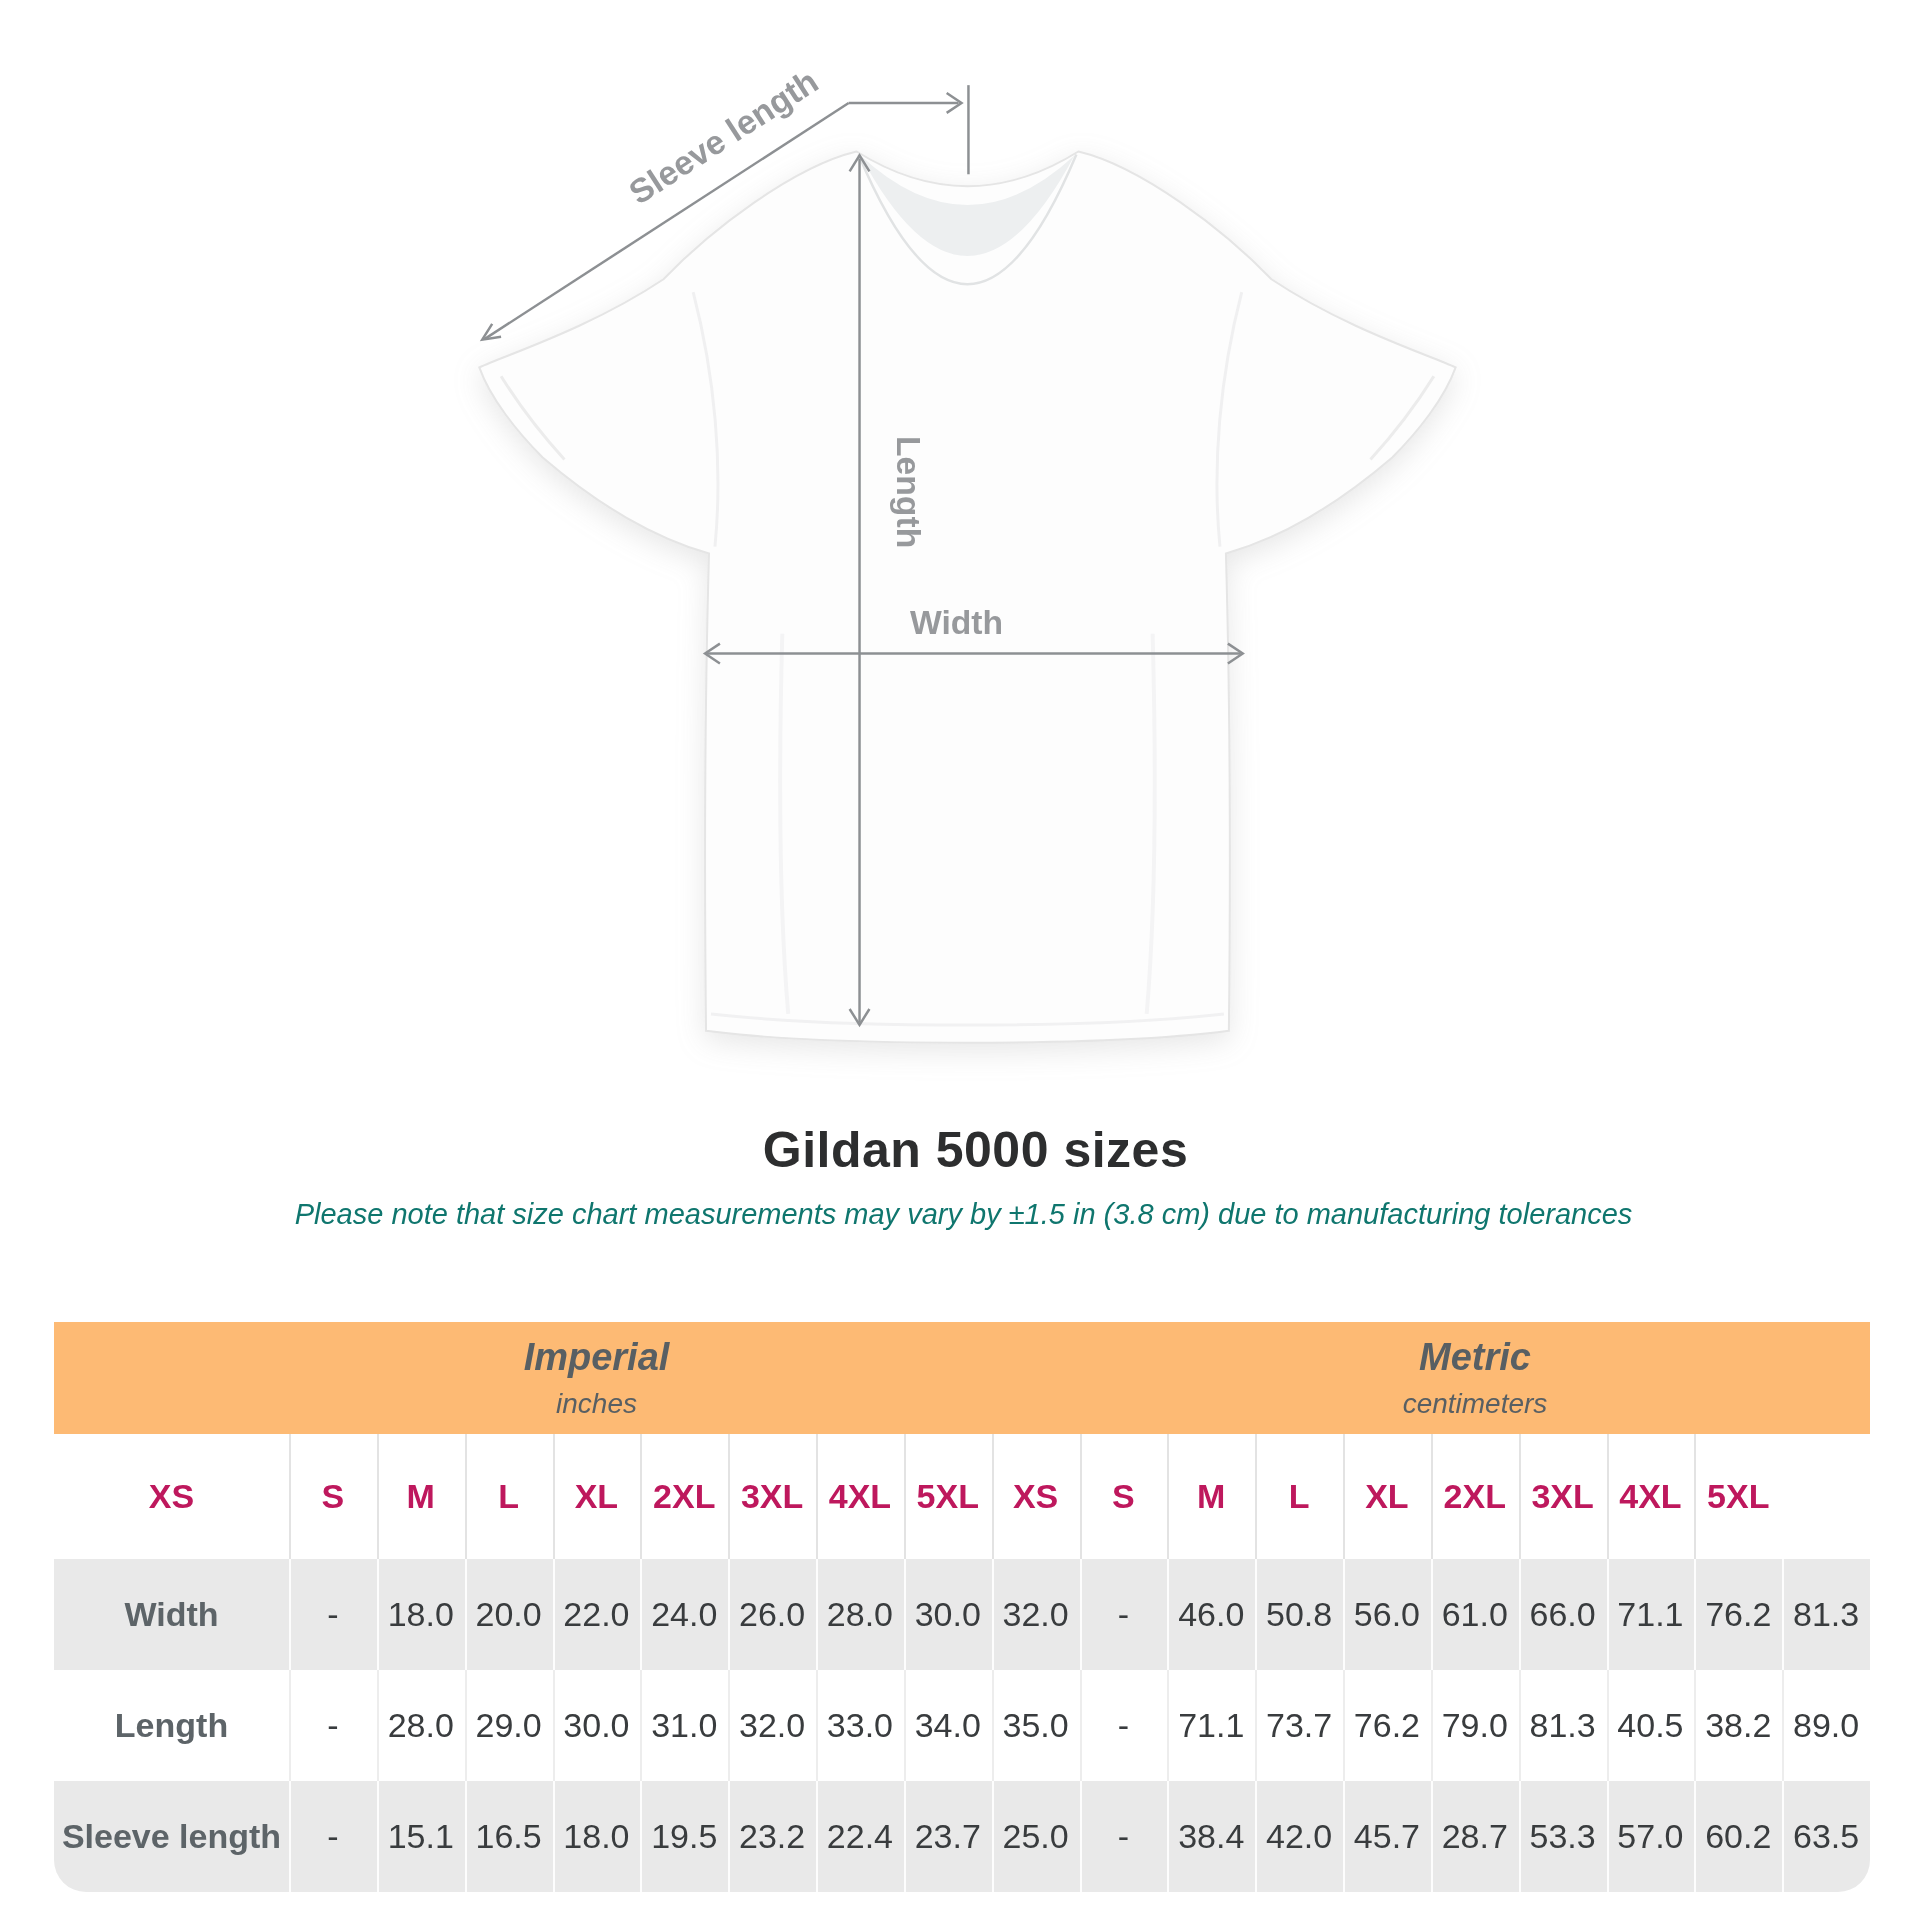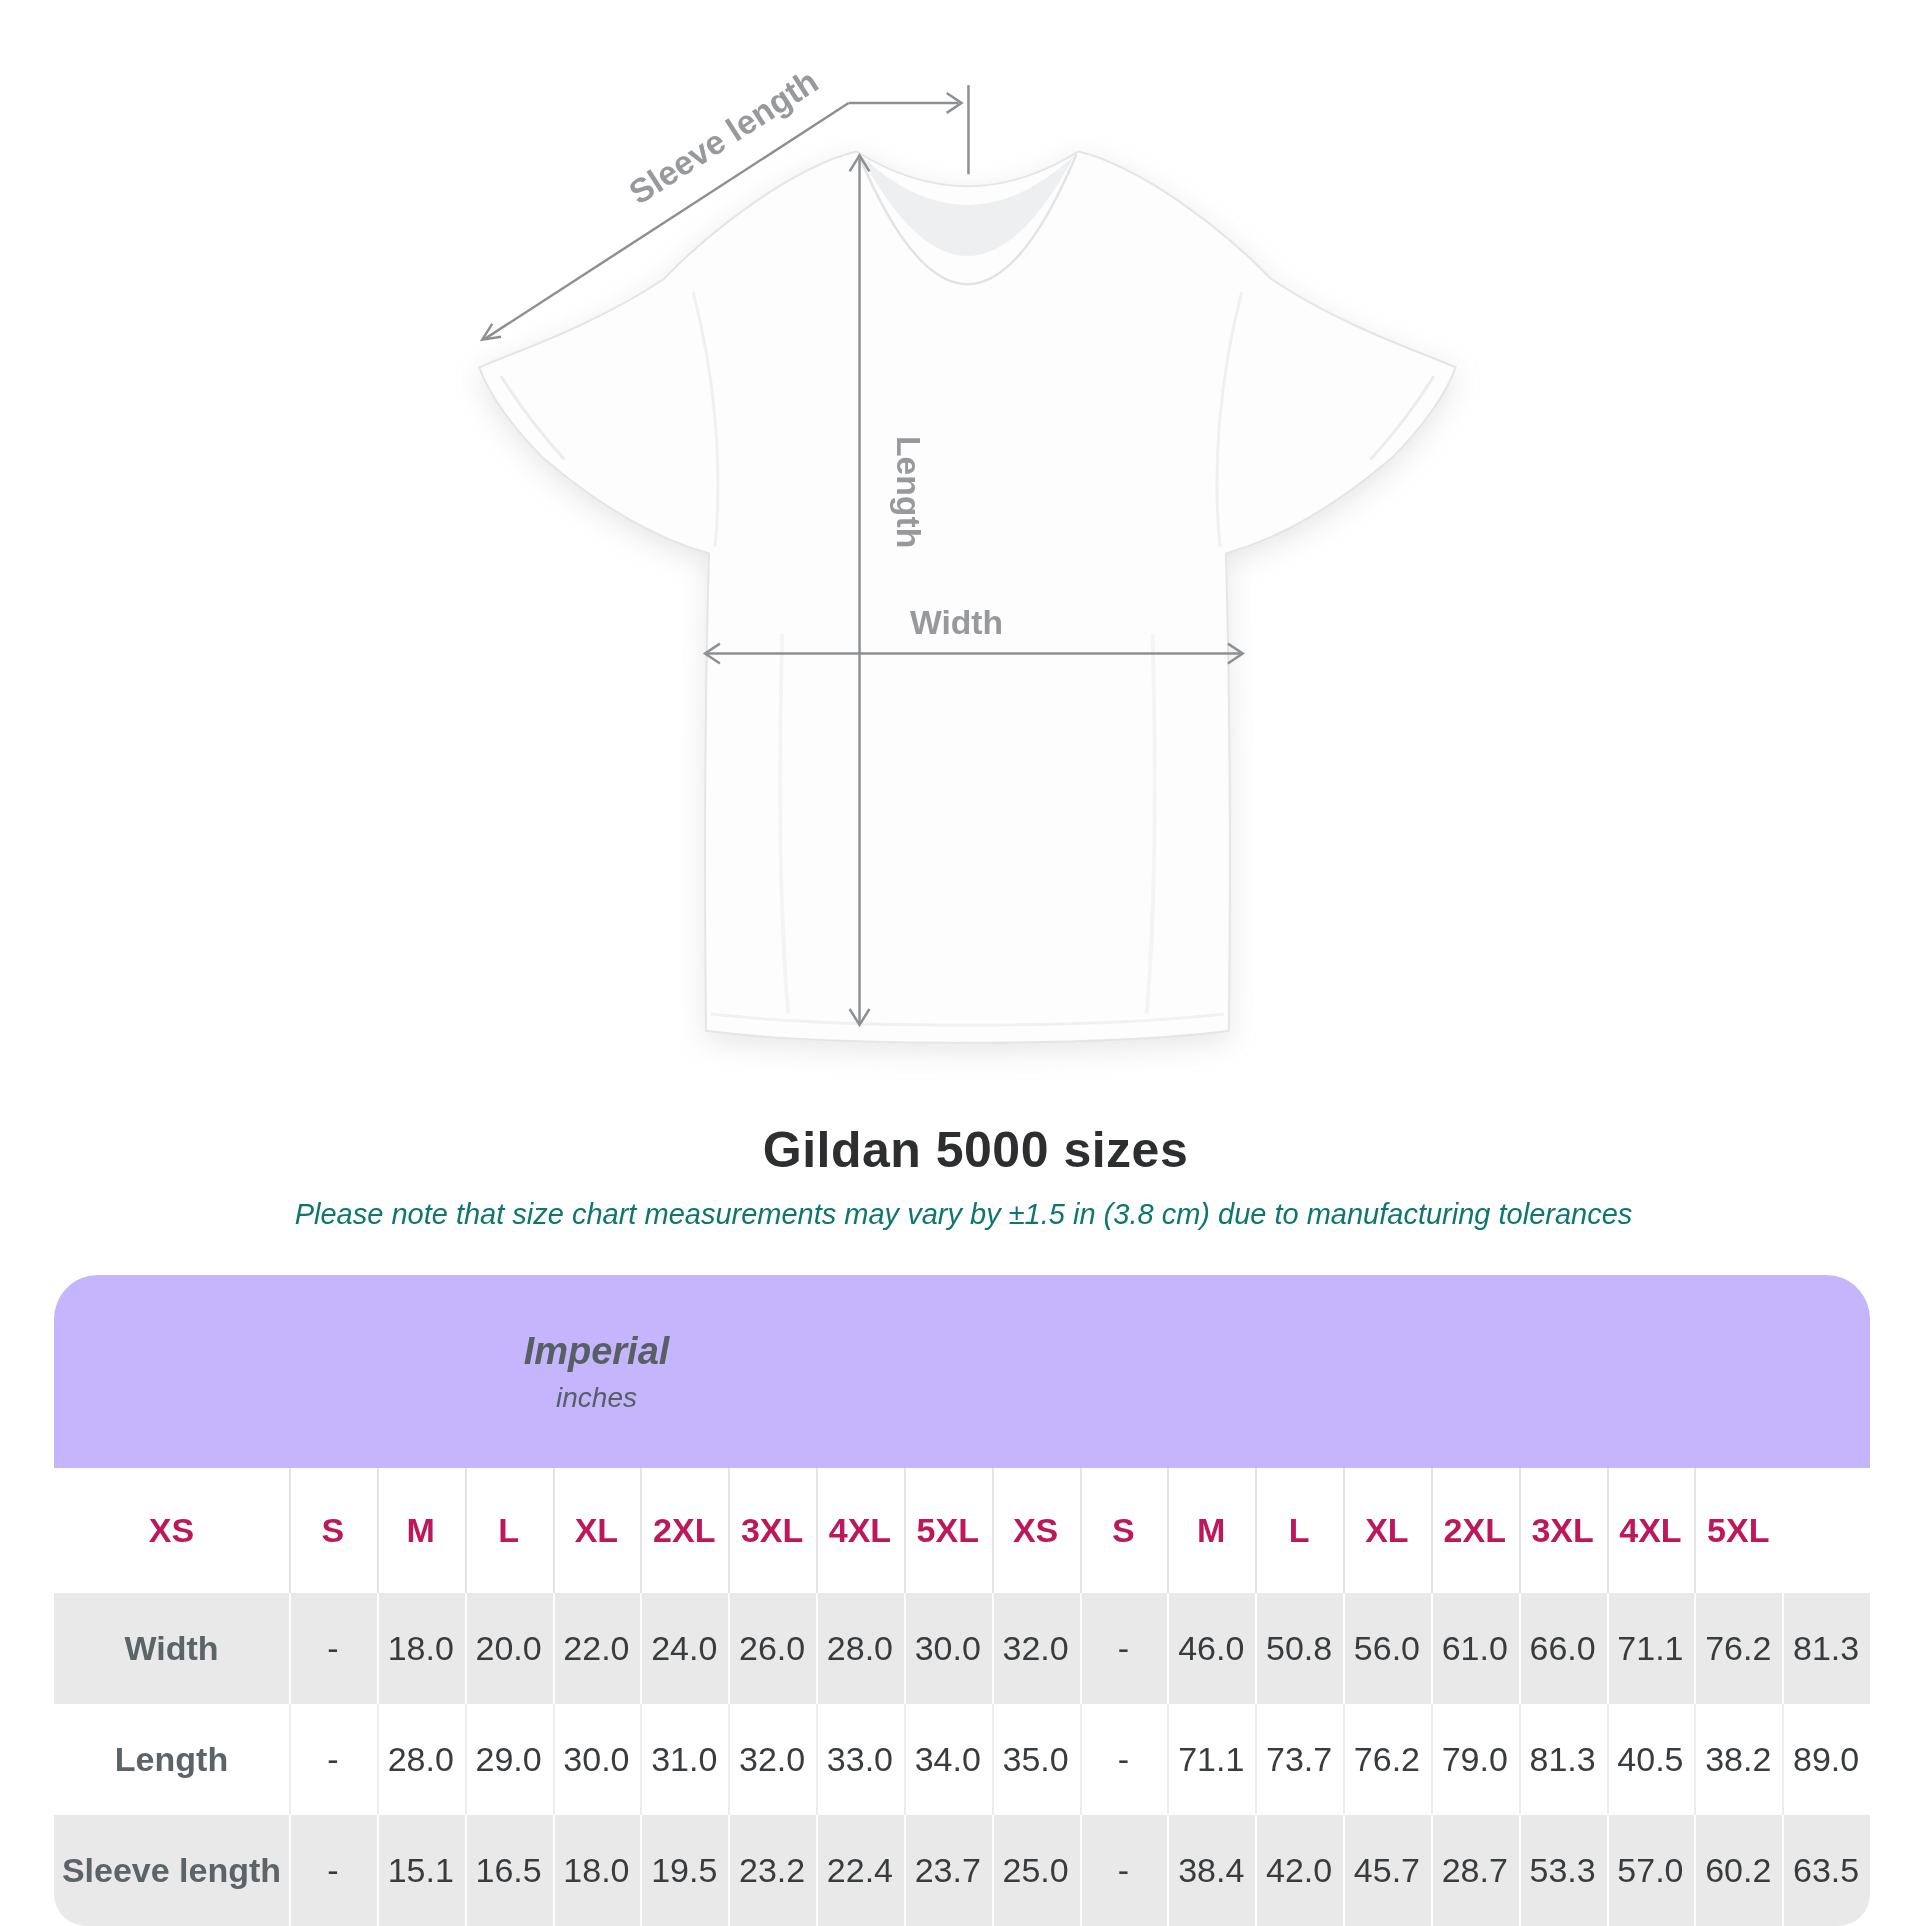--- a/index.html
+++ b/index.html
@@ -51,22 +51,23 @@
   .sizes-table {
     position: absolute;
     left: 54px;
     top: 1275px;
     width: 1816px;
     border-radius: 44px 44px 32px 32px;
     overflow: hidden;
   }
   .group-row {
     display: flex;
-    height: 193px;
-    background: #c4b5fd;
+    height: 112px;
+    background: #fdba74;
+    margin-top: 47px;
   }
   .group {
     display: flex;
     flex-direction: column;
     align-items: center;
     justify-content: center;
     gap: 9px;
   }
   .group.imperial { width: 1026px; padding-left: 59px; box-sizing: border-box; }
   .group.metric   { flex: 1; }
@@ -177,20 +178,24 @@
 </div>
 
 <div class="page-title">Gildan 5000 sizes</div>
 <div class="page-subtitle">Please note that size chart measurements may vary by ±1.5 in (3.8 cm) due to manufacturing tolerances</div>
 
 <div class="sizes-table">
   <div class="group-row">
     <div class="group imperial">
       <div class="g-label">Imperial</div>
       <div class="g-sub">inches</div>
+    </div>
+    <div class="group metric">
+      <div class="g-label">Metric</div>
+      <div class="g-sub">centimeters</div>
     </div>
   </div>
   <div class="grid r-head">
       <div class="cell">XS</div>
       <div class="cell">S</div>
       <div class="cell">M</div>
       <div class="cell">L</div>
       <div class="cell">XL</div>
       <div class="cell">2XL</div>
       <div class="cell">3XL</div>

